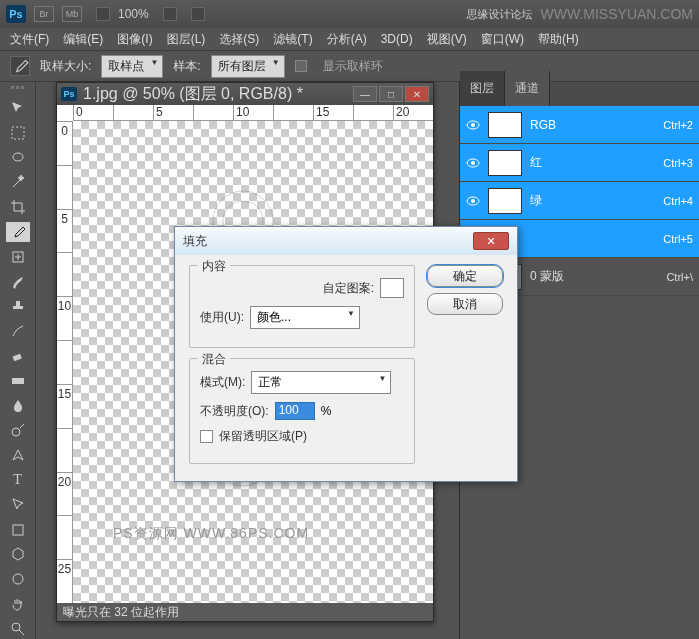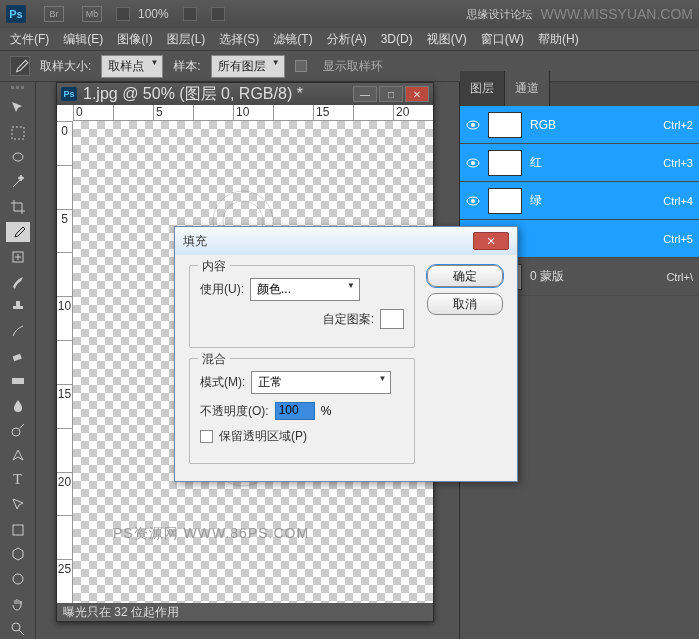--- a/index.html
+++ b/index.html
@@ -1,20 +1,20 @@
 <!DOCTYPE html>
 <html><head>
 <meta charset="utf-8">
 <style>
 * { margin: 0; padding: 0; box-sizing: border-box; font-family: "Microsoft YaHei", sans-serif; font-size: 12px; }
 body { width: 699px; height: 639px; background: #535353; position: relative; overflow: hidden; }
 
 .titlebar { height: 28px; background: linear-gradient(#595959,#4a4a4a); display: flex; align-items: center; padding: 0 6px; gap: 8px; }
 .titlebar .ps-badge { width: 20px; height: 18px; background: #0b3a5c; color: #5ec8f7; display: flex; align-items: center; justify-content: center; font-weight: bold; border-radius: 2px; font-size: 11px; }
-.titlebar .mb { width: 20px; height: 16px; border: 1px solid #777; display: flex; align-items: center; justify-content: center; color: #aaa; font-size: 9px; margin-left: 10px; }
+.titlebar .mb { width: 20px; height: 16px; border: 1px solid #777; display: flex; align-items: center; justify-content: center; color: #aaa; font-size: 9px; }
 .titlebar .spacer { flex: 1; }
 .titlebar .wm { color: #ccc; font-size: 11px; }
 .titlebar .wm2 { color: #888; font-size: 14px; }
 .titlebar-ctrl { width: 14px; height: 14px; border: 1px solid #666; background: #444; margin-left: 6px; }
 
 .menubar { height: 22px; background: #535353; display: flex; align-items: center; padding: 0 10px; gap: 14px; color: #ddd; }
 .menubar span { cursor: default; }
 
 .optionsbar { height: 32px; background: #535353; border-top: 1px solid #3a3a3a; border-bottom: 1px solid #3a3a3a; display: flex; align-items: center; padding: 0 10px; gap: 10px; color: #ddd; }
 .optionsbar .eyedrop-icon { width: 20px; height: 20px; background: #444; border: 1px solid #666; display: flex; align-items: center; justify-content: center; }
@@ -72,21 +72,21 @@
 .fieldset { border: 1px solid #bbb; border-radius: 2px; margin-bottom: 10px; padding: 12px 10px 10px; position: relative; }
 .legend { position: absolute; top: -8px; left: 8px; background: #f0f0f0; padding: 0 4px; color: #333; }
 .row { display: flex; align-items: center; gap: 6px; margin-bottom: 8px; }
 .row label { flex: 0 0 auto; color: #333; }
 .row .right { margin-left: auto; }
 .combo2 { background: #fff; border: 1px solid #888; padding: 2px 20px 2px 6px; position: relative; min-width: 110px; }
 .combo2.wide { min-width: 140px; }
 .combo2::after { content: "▼"; position: absolute; right: 4px; font-size: 8px; color: #333; }
 .swatch { width: 24px; height: 20px; background: #fff; border: 1px solid #888; }
 .numfield { width: 40px; height: 18px; background: #fff; border: 1px solid #2a72b5; color: #000; text-align: left; padding: 0 3px; }
-.numfield.selected { background: #3b8cde; color: #000000; }
+.numfield.selected { background: #3b8cde; color: #ffffff; }
 .chkbox { width: 13px; height: 13px; border: 1px solid #888; background: #fff; }
 .dlg-right { width: 76px; display: flex; flex-direction: column; gap: 6px; }
 .dlg-btn { height: 22px; background: linear-gradient(#fdfdfd,#e3e3e3); border: 1px solid #8a8a8a; border-radius: 9px; display: flex; align-items: center; justify-content: center; color: #222; cursor: pointer; }
 .dlg-btn.primary { outline: 1px solid #3b8cde; }
 .disabled { color: #999; }
 </style>
 </head>
 <body>
 
 <div class="titlebar">
@@ -366,26 +366,26 @@
   <div class="dlg-title">
     <span>填充</span>
     <div class="spacer"></div>
     <div class="dlg-close">✕</div>
   </div>
   <div class="dlg-body">
     <div class="dlg-left">
       <div class="fieldset">
         <div class="legend">内容</div>
         <div class="row">
+          <label class="disabled right">自定图案:</label>
+          <div class="swatch"></div>
+        </div>
+        <div class="row">
           <label>使用(U):</label>
           <div class="combo2"><span>颜色...</span></div>
-        </div>
-        <div class="row">
-          <label class="disabled right">自定图案:</label>
-          <div class="swatch"></div>
         </div>
       </div>
       <div class="fieldset">
         <div class="legend">混合</div>
         <div class="row">
           <label>模式(M):</label>
           <div class="combo2 wide"><span>正常</span></div>
         </div>
         <div class="row">
           <label>不透明度(O):</label>

